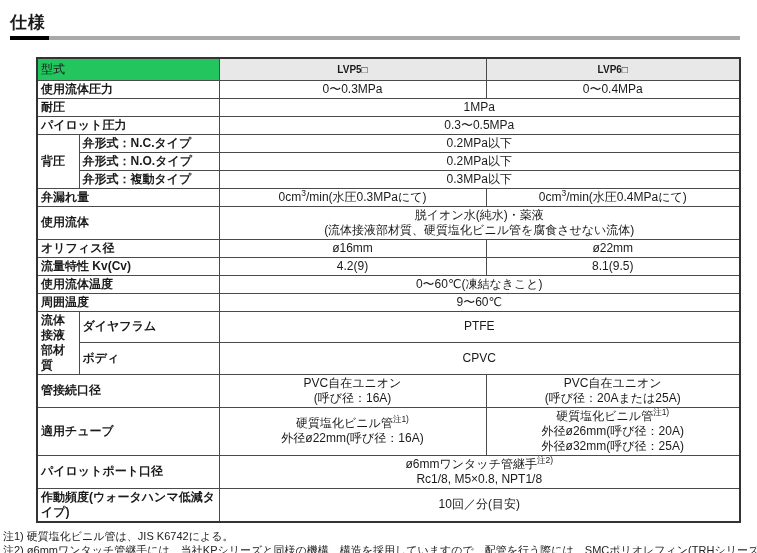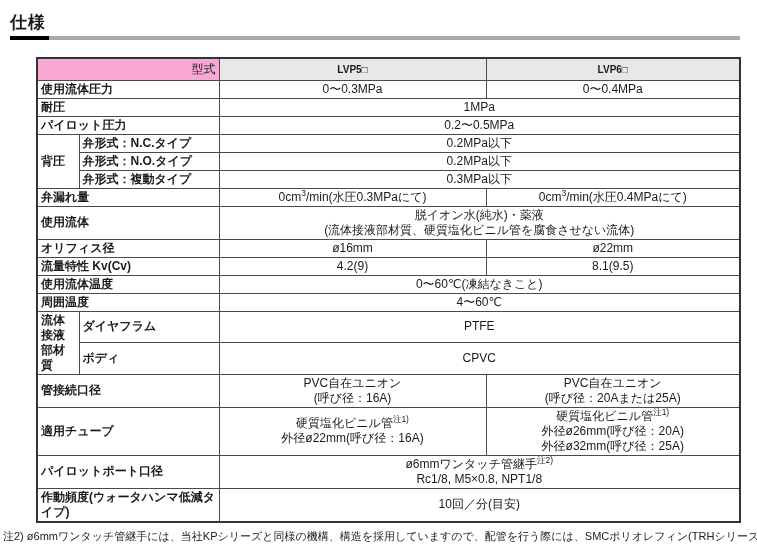--- a/index.html
+++ b/index.html
@@ -21,21 +21,21 @@
     font-size:12px;border:2px solid #333;
   }
   table.spec td, table.spec th{
     border:1px solid #4a4a4a;
     vertical-align:middle;
     padding:1px 3px;
     line-height:15px;
     overflow:hidden;
   }
   tr.r-std{height:16px;}
-  th.model-head{background:#f9a8d4;font-weight:normal;text-align:right;height:19px;border-bottom:2px solid #333;}
+  th.model-head{background:#22c55e;font-weight:normal;text-align:left;height:19px;border-bottom:2px solid #333;}
   th.col-head{background:#e8e8e8;font-weight:bold;text-align:center;height:19px;border-bottom:2px solid #333;font-size:10px;}
   td.label{font-weight:bold;text-align:left;padding-left:4px;}
   td.sublabel{font-weight:bold;text-align:left;padding-left:4px;}
   td.value{text-align:center;font-weight:normal;}
   sup.note-ref{font-size:8.5px;line-height:0;vertical-align:super;}
   .cellline{text-align:center;}
 
   
   .footnotes{margin:6px 0 0 3px;font-size:11px;line-height:14.5px;color:#222;}
   .fn-line{white-space:nowrap;}
@@ -65,21 +65,21 @@
     <td class="label" colspan="2">使用流体圧力</td>
     <td class="value">0〜0.3MPa</td>
     <td class="value">0〜0.4MPa</td>
   </tr>
   <tr class="r-std">
     <td class="label" colspan="2">耐圧</td>
     <td class="value" colspan="2">1MPa</td>
   </tr>
   <tr class="r-std">
     <td class="label" colspan="2">パイロット圧力</td>
-    <td class="value" colspan="2">0.2〜0.5MPa</td>
+    <td class="value" colspan="2">0.3〜0.5MPa</td>
   </tr>
   <tr class="r-std">
     <td class="label" rowspan="3">背圧</td>
     <td class="sublabel">弁形式：N.C.タイプ</td>
     <td class="value" colspan="2">0.2MPa以下</td>
   </tr>
   <tr class="r-std">
     <td class="sublabel">弁形式：N.O.タイプ</td>
     <td class="value" colspan="2">0.2MPa以下</td>
   </tr>
@@ -108,21 +108,21 @@
     <td class="label" colspan="2">流量特性 Kv(Cv)</td>
     <td class="value">4.2(9)</td>
     <td class="value">8.1(9.5)</td>
   </tr>
   <tr class="r-std">
     <td class="label" colspan="2">使用流体温度</td>
     <td class="value" colspan="2">0〜60℃(凍結なきこと)</td>
   </tr>
   <tr class="r-std">
     <td class="label" colspan="2">周囲温度</td>
-    <td class="value" colspan="2">4〜60℃</td>
+    <td class="value" colspan="2">9〜60℃</td>
   </tr>
   <tr class="r-std">
     <td class="label" rowspan="2">流体接液部材質</td>
     <td class="sublabel">ダイヤフラム</td>
     <td class="value" colspan="2">PTFE</td>
   </tr>
   <tr class="r-std">
     <td class="sublabel">ボディ</td>
     <td class="value" colspan="2">CPVC</td>
   </tr>
@@ -157,15 +157,16 @@
     </td>
   </tr>
   <tr class="r-std">
     <td class="label" colspan="2">作動頻度(ウォータハンマ低減タイプ)</td>
     <td class="value" colspan="2">10回／分(目安)</td>
   </tr>
 </tbody>
   </table>
 
 <div class="footnotes">
+  <div class="fn-line">注1) 硬質塩化ビニル管は、JIS K6742による。</div>
   <div class="fn-line">注2) ø6mmワンタッチ管継手には、当社KPシリーズと同様の機構、構造を採用していますので、配管を行う際には、SMCポリオレフィン(TRHシリーズ)、</div>
 
 </div>
 
 </body></html>

